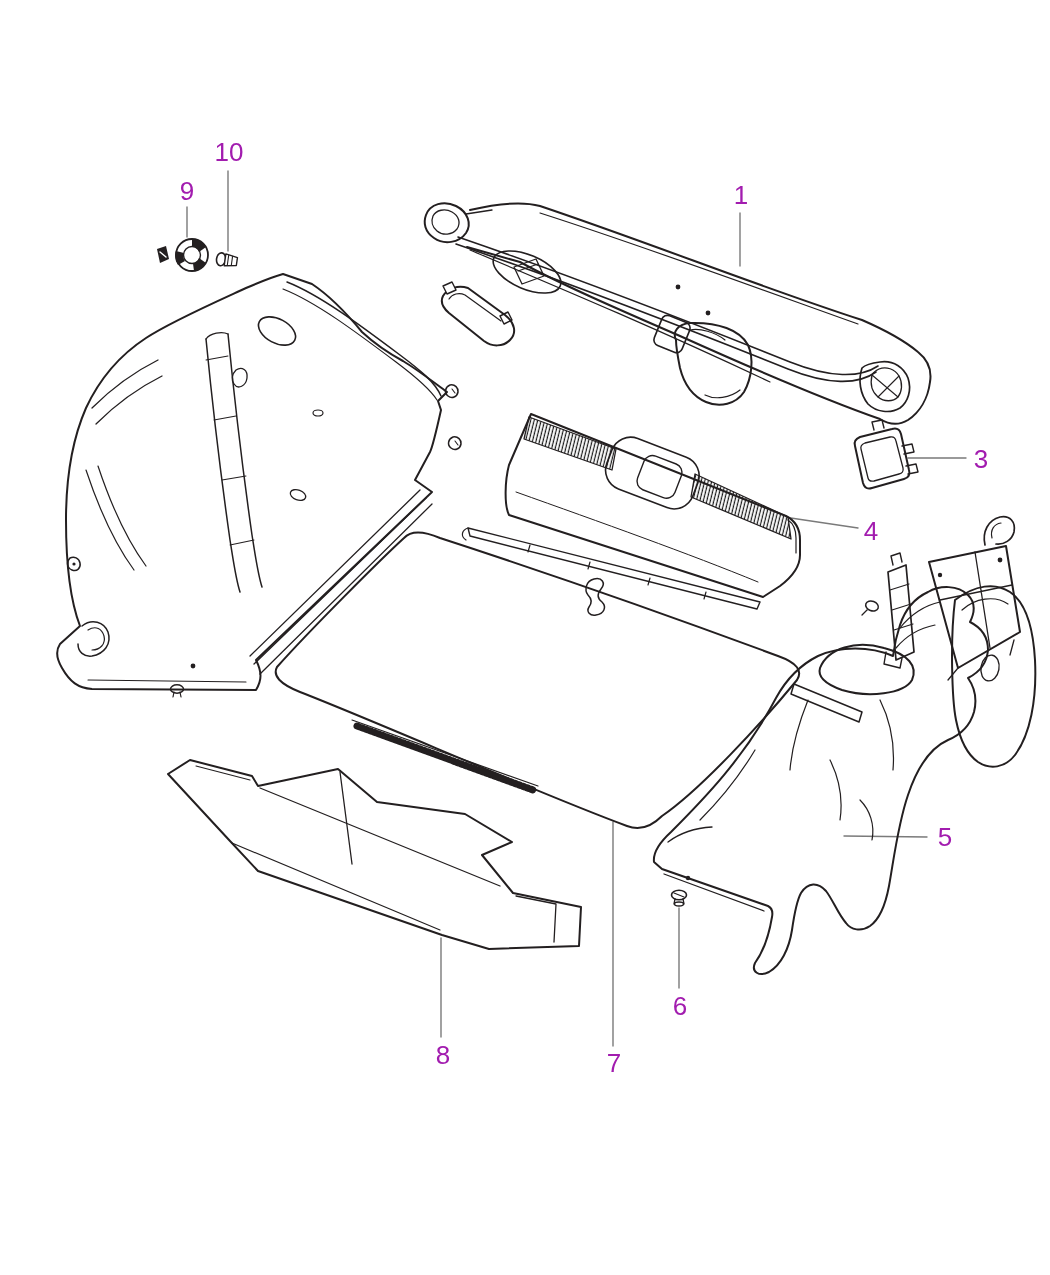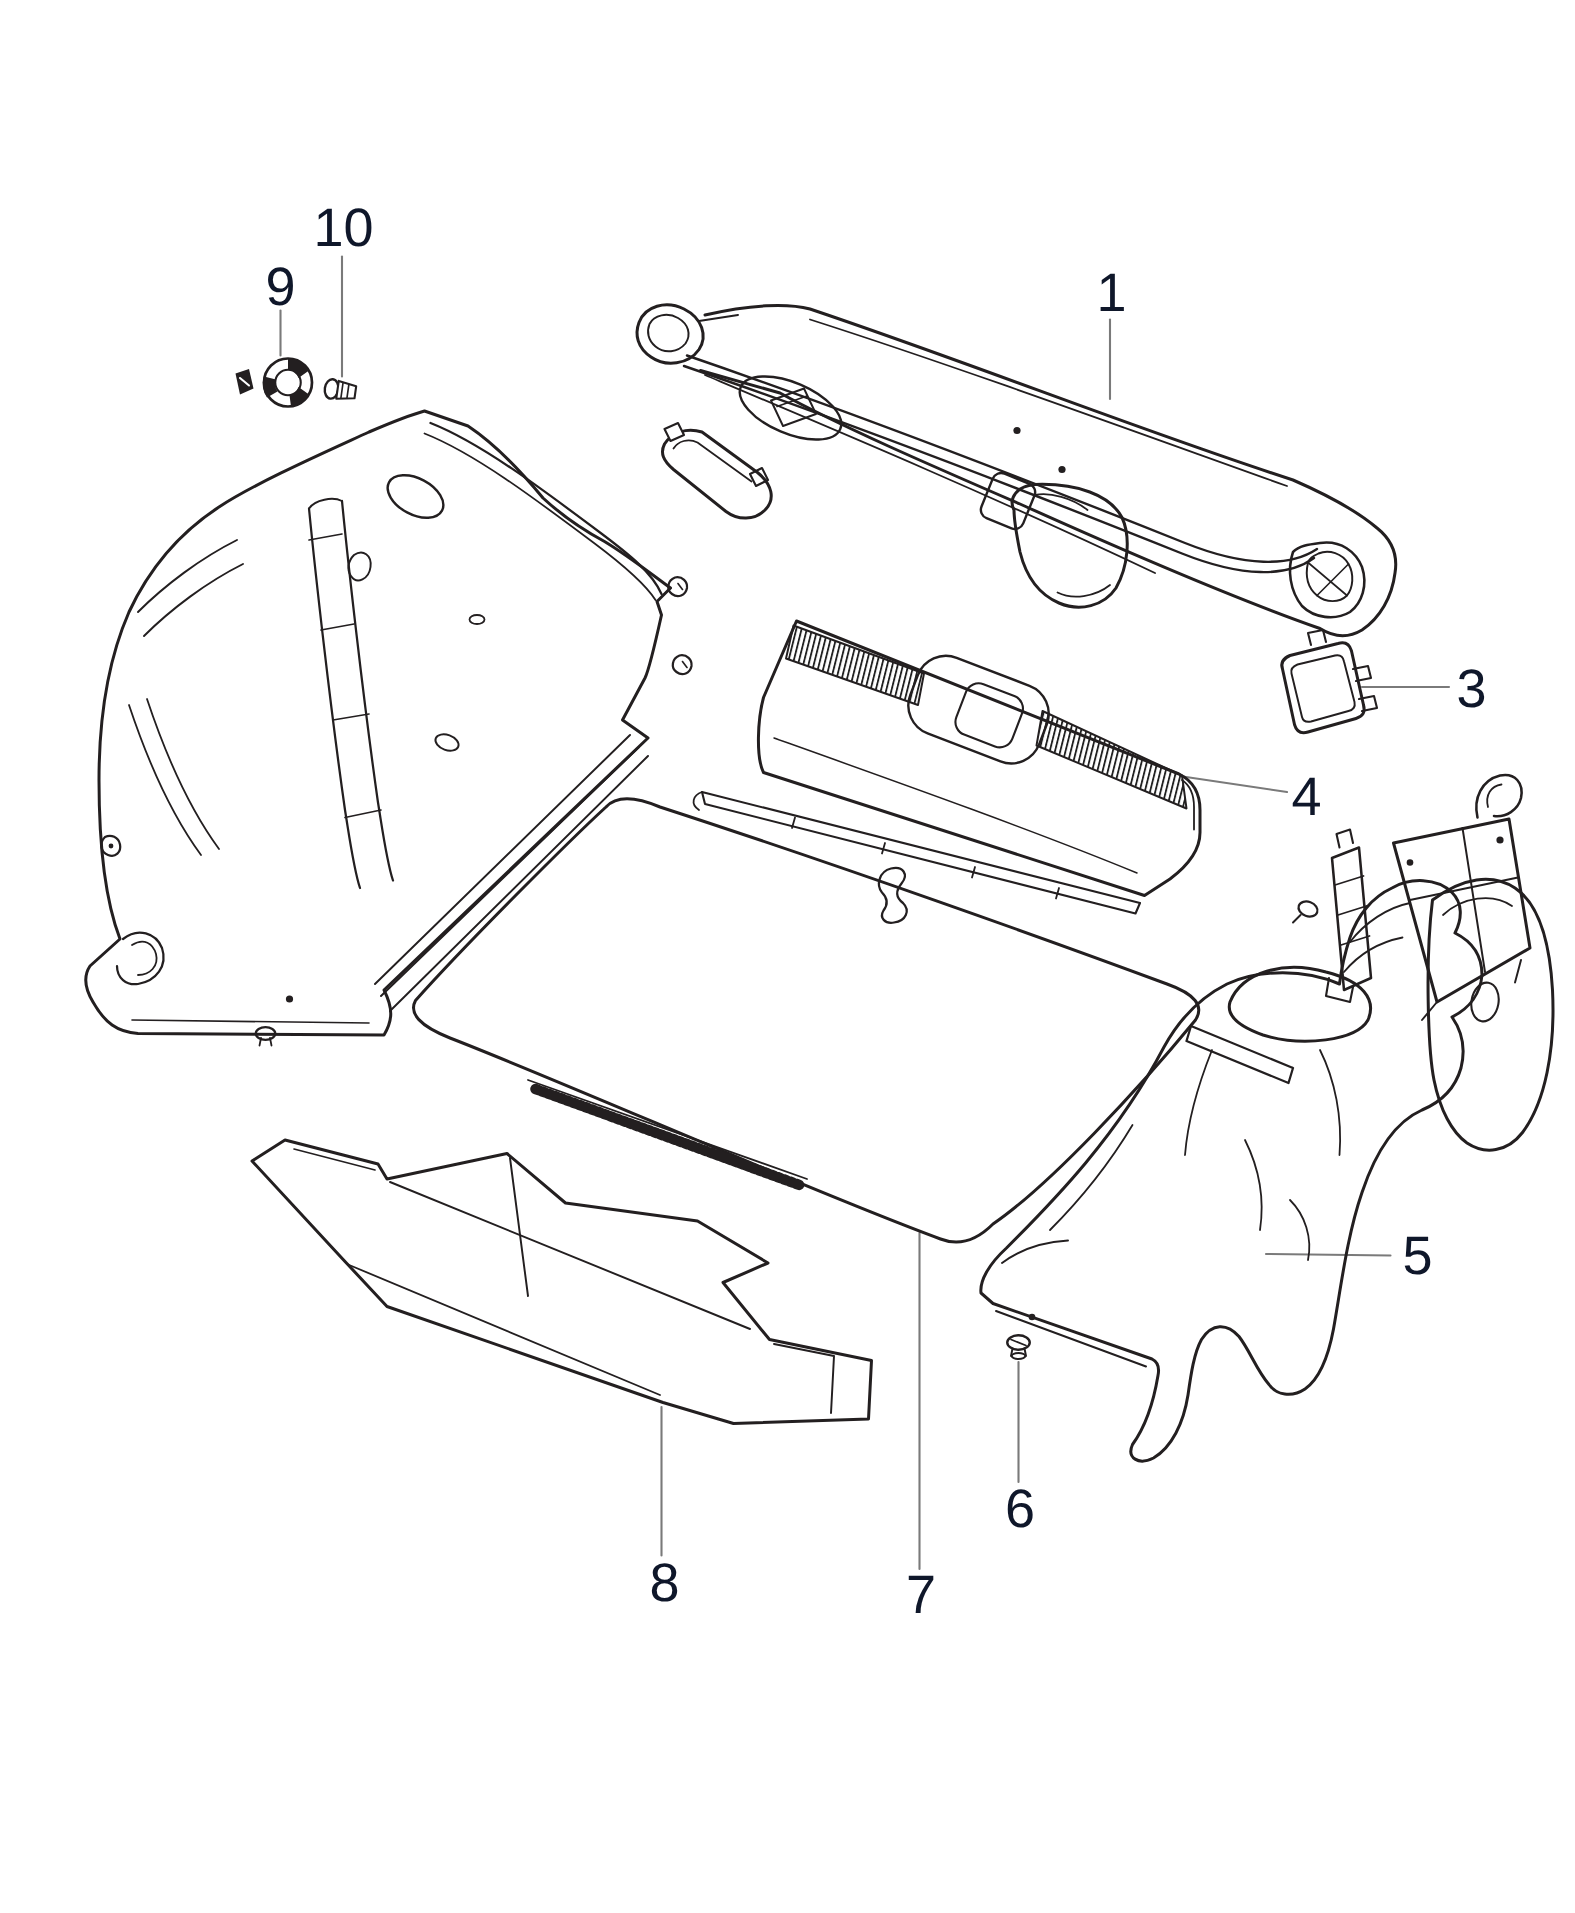--- a/index.html
+++ b/index.html
@@ -8,23 +8,23 @@
     width:1050px;height:1275px;
     background:#ffffff;
     overflow:hidden;
     font-family:"Liberation Sans", sans-serif;
   }
   .stage svg{position:absolute;left:0;top:0;}
   .callout{
     position:absolute;
     transform:translate(-50%,-50%);
     font-family:"Liberation Sans","DejaVu Sans",sans-serif;
-    font-size:36px;
+    font-size:26px;
     font-weight:400;
-    color:#0f172a;
+    color:#a21caf;
     letter-spacing:0;
     line-height:1;
     user-select:none;
   }
 </style>
 </head>
 <body>
 
 <div class="stage">
 

